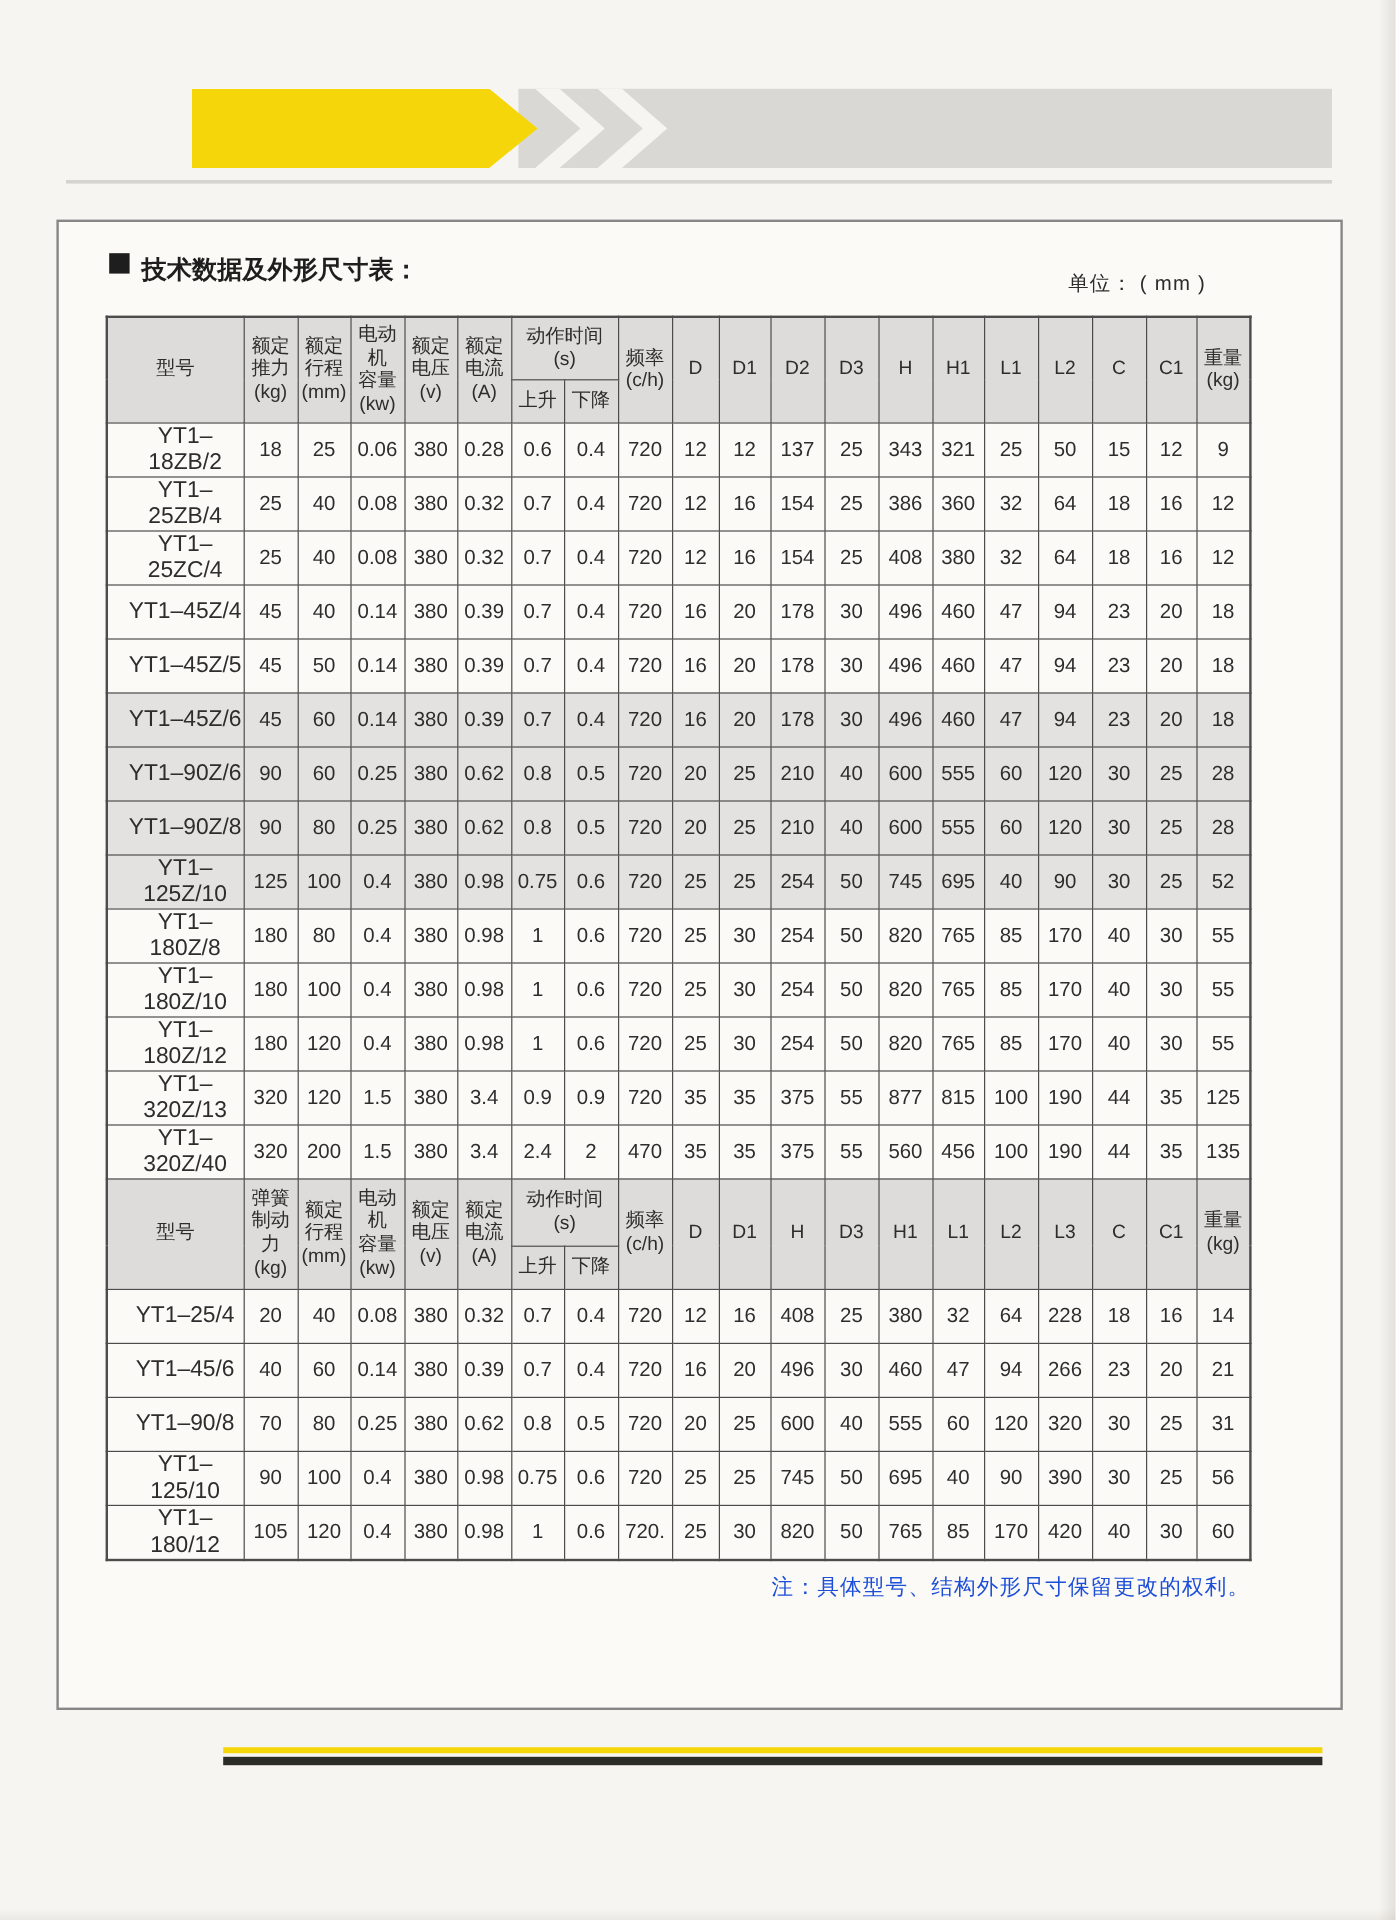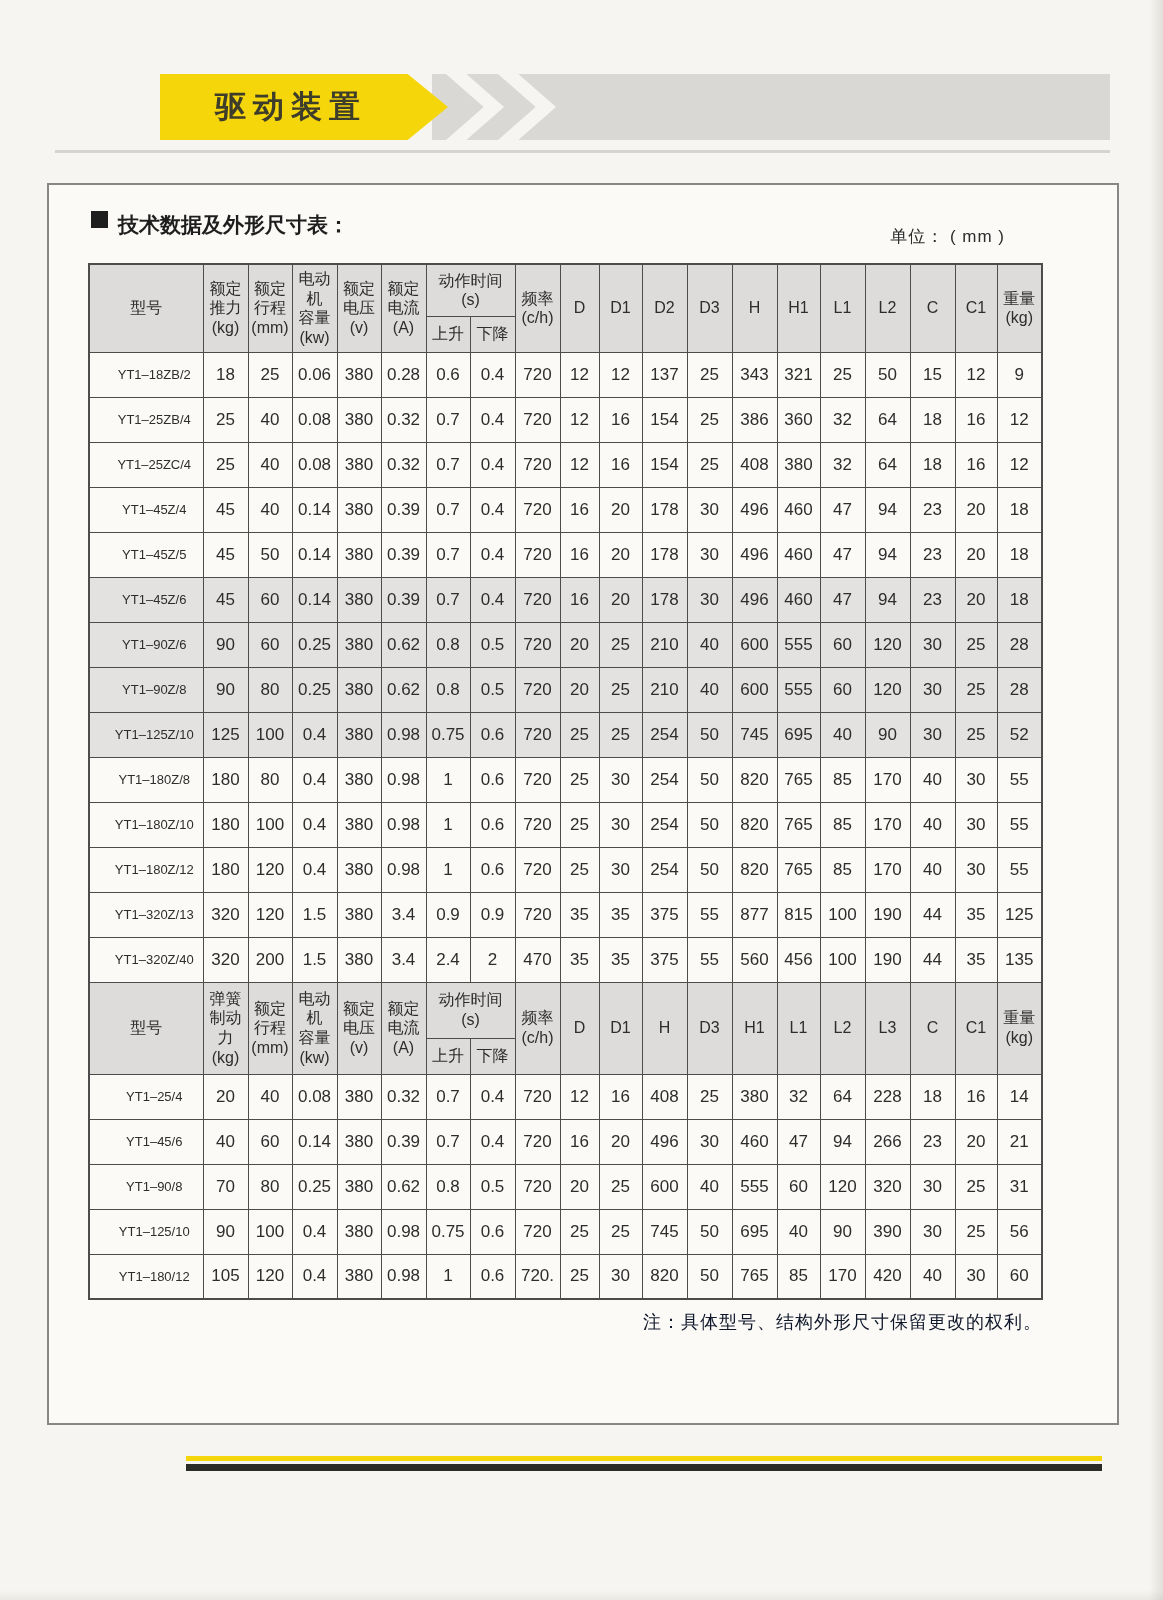--- a/index.html
+++ b/index.html
@@ -44,39 +44,38 @@
   table.spec{position:absolute;left:39px;top:78px;border-collapse:collapse;
     table-layout:fixed;background:transparent;border:2px solid #4c4c4c;}
   .spec th,.spec td{border:1px solid #4c4c4c;text-align:center;vertical-align:middle;
     padding:0;font-weight:normal;color:#2d2d2d;}
   .spec th{font-size:16px;line-height:1.22;white-space:pre-line;background:var(--header-gray,#dedcda);}
   .spec td{font-size:17px;background:#fbfaf7;}
   tr.hdrA{height:52px;} tr.hdrB{height:36px;}
   tr.hdr2A{height:56px;} tr.hdr2B{height:36px;}
   tr.data{height:45px;}
   tr.data.shaded td{background:var(--shaded-row,#e4e2e1);}
-  td.model{font-size:13px;padding-left:16px;}
-
-  .note{position:absolute;top:1125px;right:75px;font-size:18px;color:#0f172a;letter-spacing:1px;}
+  td.model{font-size:19px;padding-left:16px;}
+
+  .note{position:absolute;top:1125px;right:75px;font-size:18px;color:#1d4ed8;letter-spacing:1px;}
 
   
   .stripe-yellow{position:absolute;left:186px;top:1456px;width:916px;height:5px;
     background:var(--accent-yellow,#f5d60a);}
   .stripe-black{position:absolute;left:186px;top:1464px;width:916px;height:7px;
     background:var(--stripe-black,#2b2b28);}
 </style>
 </head>
 <body>
 
 <div class="banner-zone">
   <div class="banner-gray-bar"></div>
   <div class="chev-gap g1"></div>
   <div class="chev-gap g2"></div>
   <div class="banner-yellow"></div>
-  <div class="banner-title">驱动装置</div>
 </div>
 <div class="banner-underline"></div>
 
 <div class="content-box">
   <div class="section-head-title">
     <span class="bullet-square"></span>
     <span>技术数据及外形尺寸表：</span>
   </div>
   <div class="unit-label">单位： ( mm )</div>
 

